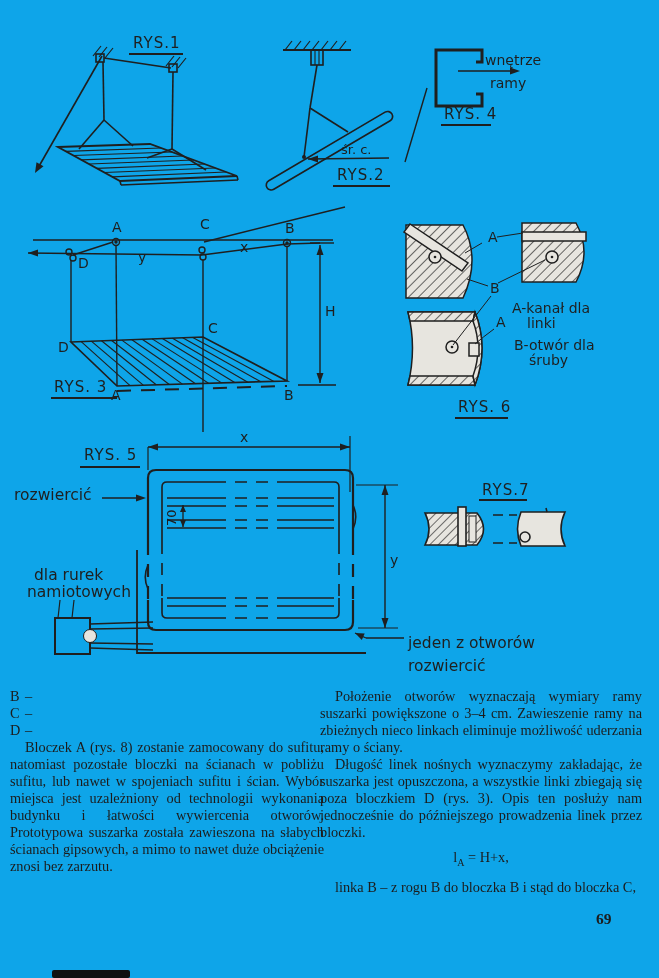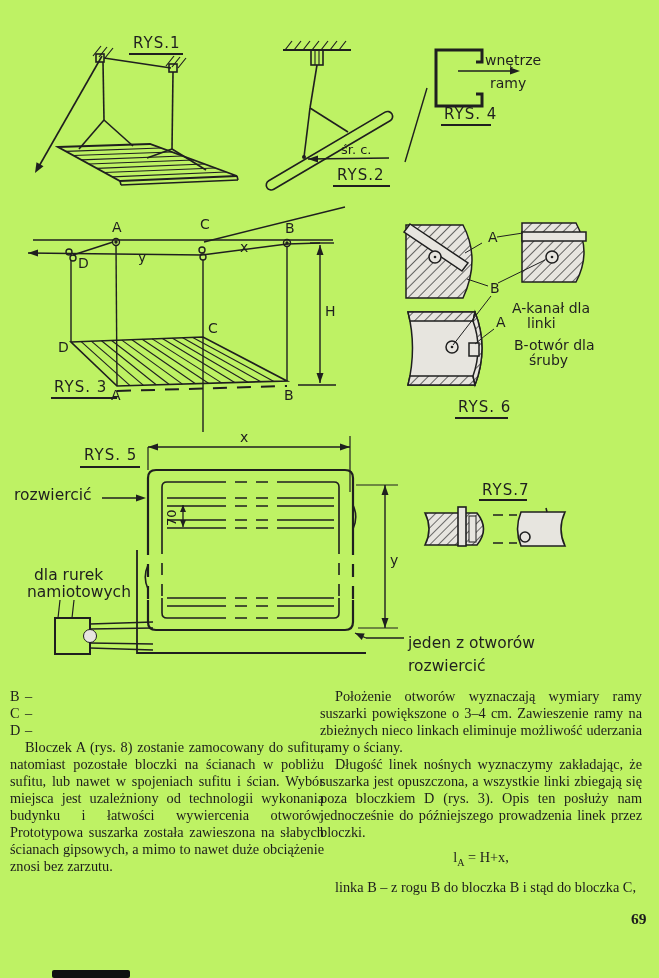--- a/index.html
+++ b/index.html
@@ -1,34 +1,34 @@
 <!DOCTYPE html>
 <html><head>
 <meta charset="utf-8">
 <style>
   html,body{margin:0;padding:0;background:#cfcdc7;}
-  .page{position:relative;width:659px;height:978px;background:#bef264;overflow:hidden;
+  .page{position:relative;width:659px;height:978px;background:#0ea5e9;overflow:hidden;
         font-family:"Liberation Serif",serif;color:#1c1c1c;}
   .fig{position:absolute;}
   svg text{fill:#1f1f1f;}
   .fig-label{font:15px "DejaVu Sans",sans-serif;letter-spacing:1px;}
   .fig-anno{font:14px "DejaVu Sans",sans-serif;}
   .fig-anno-sm{font:13px "DejaVu Sans",sans-serif;}
   .fig-anno-lg{font:15.5px "DejaVu Sans",sans-serif;}
   .col{position:absolute;top:688px;font-size:14.3px;line-height:17px;text-align:justify;}
   .col-left{left:10px;width:314px;}
   .col-right{left:320px;width:322px;}
   .def-row{display:flex;}
   .def-term{width:15px;flex:none;}
   .def-dash{width:18px;flex:none;text-align:left;}
   .def-text{flex:1;text-align:justify;}
   .para{margin:0;text-indent:15px;}
   .formula{margin:8px;text-align:center;text-indent:0;}
   .formula sub{font-size:10px;}
-  .page-number{position:absolute;left:631px;top:910px;font-weight:bold;font-size:15.5px;}
+  .page-number{position:absolute;left:596px;top:910px;font-weight:bold;font-size:15.5px;}
   .smudge{position:absolute;left:52px;top:970px;width:78px;height:8px;background:#101010;border-radius:2px;}
 </style>
 </head>
 <body>
 
 <div class="page">
 
   <svg class="fig" style="left:15px;top:0px" width="255" height="200" viewBox="0 0 255 200">
     <g stroke="#1f1f1f" stroke-width="1.6" fill="none">
       <path d="M78 56 l8 -10 M84 57 l8 -10 M90 58 l8 -10" stroke-width="1.2"></path>

